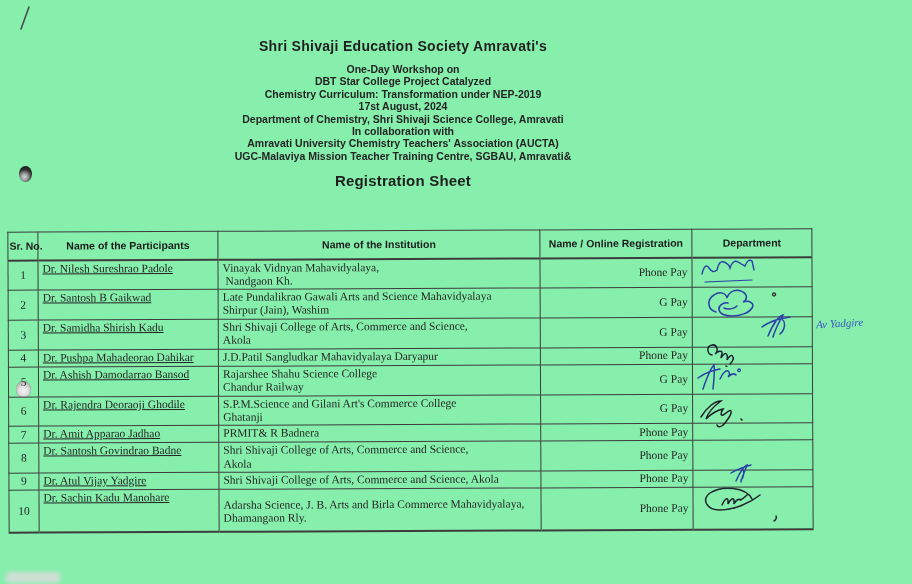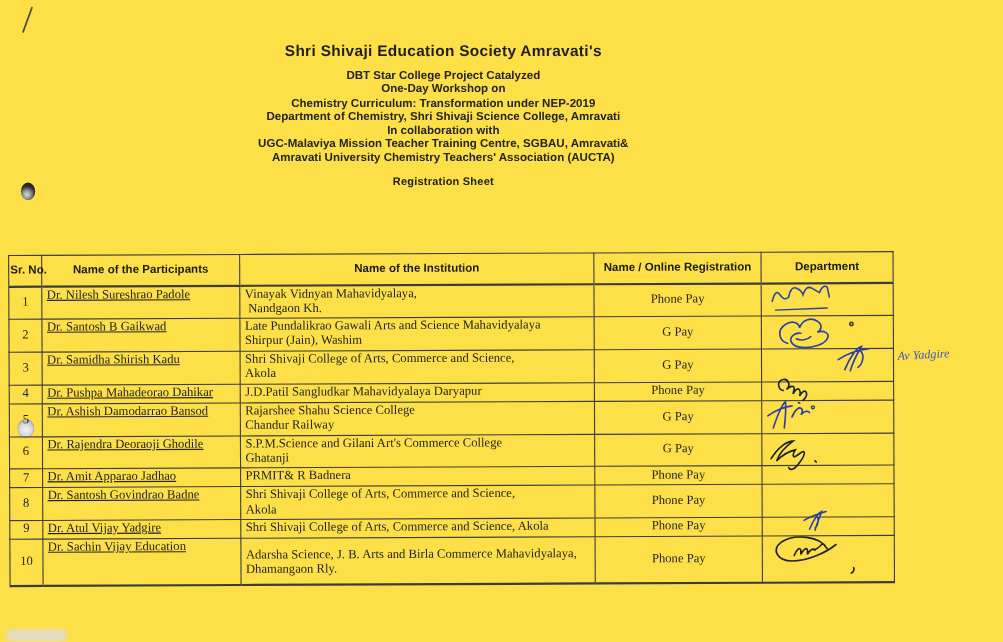--- a/index.html
+++ b/index.html
@@ -1,17 +1,17 @@
 <!DOCTYPE html>
 <html><head>
 <meta charset="utf-8">
 <style>
   html,body{margin:0;padding:0;background:#e8e8e8;}
   .page{
-    position:relative;width:912px;height:584px;background:#fde047;
+    position:relative;width:912px;height:584px;background:#86efac;
     overflow:hidden;font-family:"Liberation Sans",sans-serif;color:#1f1f1f;
   }
   
   .slash-mark{position:absolute;left:16px;top:4px;}
   .hole-punch-top{
     position:absolute;left:19px;top:166px;width:13px;height:16px;border-radius:50%;
     background:radial-gradient(circle at 42% 68%, #d8d8d8 0%, #9a9a9a 26%, #2e2e2e 56%, #141414 100%);
   }
   .hole-punch-mid{
     position:absolute;left:16px;top:381px;width:15px;height:17px;border-radius:50%;
@@ -20,21 +20,21 @@
   }
   .bottom-smudge{
     position:absolute;left:6px;top:572px;width:54px;height:11px;background:#dcdcdc;
     filter:blur(2px);opacity:.85;border-radius:3px;
   }
   
   .doc-header{position:absolute;left:0;top:38px;width:806px;text-align:center;}
   .title-1{font-size:14px;font-weight:bold;letter-spacing:.3px;margin:0 0 9px 0;}
   .title-2{font-size:14px;font-weight:bold;letter-spacing:.3px;margin:0 0 8px 0;}
   .sub-line{font-size:10.5px;font-weight:bold;line-height:12.4px;color:#242424;}
-  .section-title{font-size:10px;font-weight:bold;margin-top:10px;letter-spacing:.2px;}
+  .section-title{font-size:15px;font-weight:bold;margin-top:10px;letter-spacing:.2px;}
   
   .reg-table{
     position:absolute;left:8px;top:230px;width:804px;border-collapse:collapse;
     table-layout:fixed;transform:rotate(-0.25deg);
   }
   .reg-table th,.reg-table td{
     border:1px solid #3c3c3c;box-sizing:border-box;overflow:visible;
   }
   .reg-table{border:1.5px solid #353535;}
   .reg-table thead th{
@@ -43,21 +43,21 @@
     color:#1b1b1b;
   }
   .reg-table tbody td{
     font-family:"Liberation Serif",serif;font-size:11.5px;color:#242424;
     padding:1px 4px;line-height:1.16;
   }
   td.sr{text-align:center;vertical-align:middle;font-size:11px;}
   td.name{vertical-align:top;text-decoration:underline;}
   td.inst{vertical-align:top;}
   td.inst.push-down{vertical-align:bottom;padding-bottom:5px;}
-  td.pay{text-align:center;vertical-align:middle;font-size:11px;}
+  td.pay{text-align:right;vertical-align:middle;font-size:11px;}
   td.sig{position:relative;}
   .reg-table tbody tr:last-child td{border-bottom-width:2px;}
   
   .sig-layer{position:absolute;left:0;top:0;width:912px;height:584px;pointer-events:none;}
   .sig{position:absolute;}
   .margin-note{
     position:absolute;left:816px;top:317px;font-family:"Liberation Serif",serif;
     font-style:italic;font-size:11px;color:#3b55c0;transform:rotate(-3deg);white-space:nowrap;
   }
 </style>
@@ -68,27 +68,28 @@
 
   <svg class="slash-mark" width="18" height="28" viewBox="0 0 18 28">
     <path d="M13 3 L5 25" stroke="#4d4d4d" stroke-width="1.6" fill="none" stroke-linecap="round"></path>
   </svg>
   <div class="hole-punch-top"></div>
   <div class="hole-punch-mid"></div>
   <div class="bottom-smudge"></div>
 
   <div class="doc-header">
     <div class="title-1">Shri Shivaji Education Society Amravati's</div>
+    <div class="sub-line">One-Day Workshop on</div>
     <div class="sub-line">DBT Star College Project Catalyzed</div>
-    <div class="sub-line">One-Day Workshop on</div>
     <div class="sub-line">Chemistry Curriculum: Transformation under NEP-2019</div>
+    <div class="sub-line">17st August, 2024</div>
     <div class="sub-line">Department of Chemistry, Shri Shivaji Science College, Amravati</div>
     <div class="sub-line">In collaboration with</div>
+    <div class="sub-line">Amravati University Chemistry Teachers' Association (AUCTA)</div>
     <div class="sub-line">UGC-Malaviya Mission Teacher Training Centre, SGBAU, Amravati&amp;</div>
-    <div class="sub-line">Amravati University Chemistry Teachers' Association (AUCTA)</div>
     <div class="section-title">Registration Sheet</div>
   </div>
 
   <table class="reg-table">
     <colgroup>
       <col style="width:30px">
         <col style="width:180px">
         <col style="width:322px">
         <col style="width:152px">
         <col style="width:120px">
@@ -185,21 +186,21 @@
         <td class="sr">9</td>
         <td class="name">Dr. Atul Vijay Yadgire</td>
         <td class="inst">
           <div>Shri Shivaji College of Arts, Commerce and Science, Akola</div>
         </td>
         <td class="pay">Phone Pay</td>
         <td class="sig"></td>
       </tr>
       <tr style="height:42px">
         <td class="sr">10</td>
-        <td class="name">Dr. Sachin Vijay Education</td>
+        <td class="name">Dr. Sachin Kadu Manohare</td>
         <td class="inst push-down">
           <div>Adarsha Science, J. B. Arts and Birla Commerce Mahavidyalaya,</div>
           <div>Dhamangaon Rly.</div>
         </td>
         <td class="pay">Phone Pay</td>
         <td class="sig"></td>
       </tr>
     </tbody>
   </table>
 

